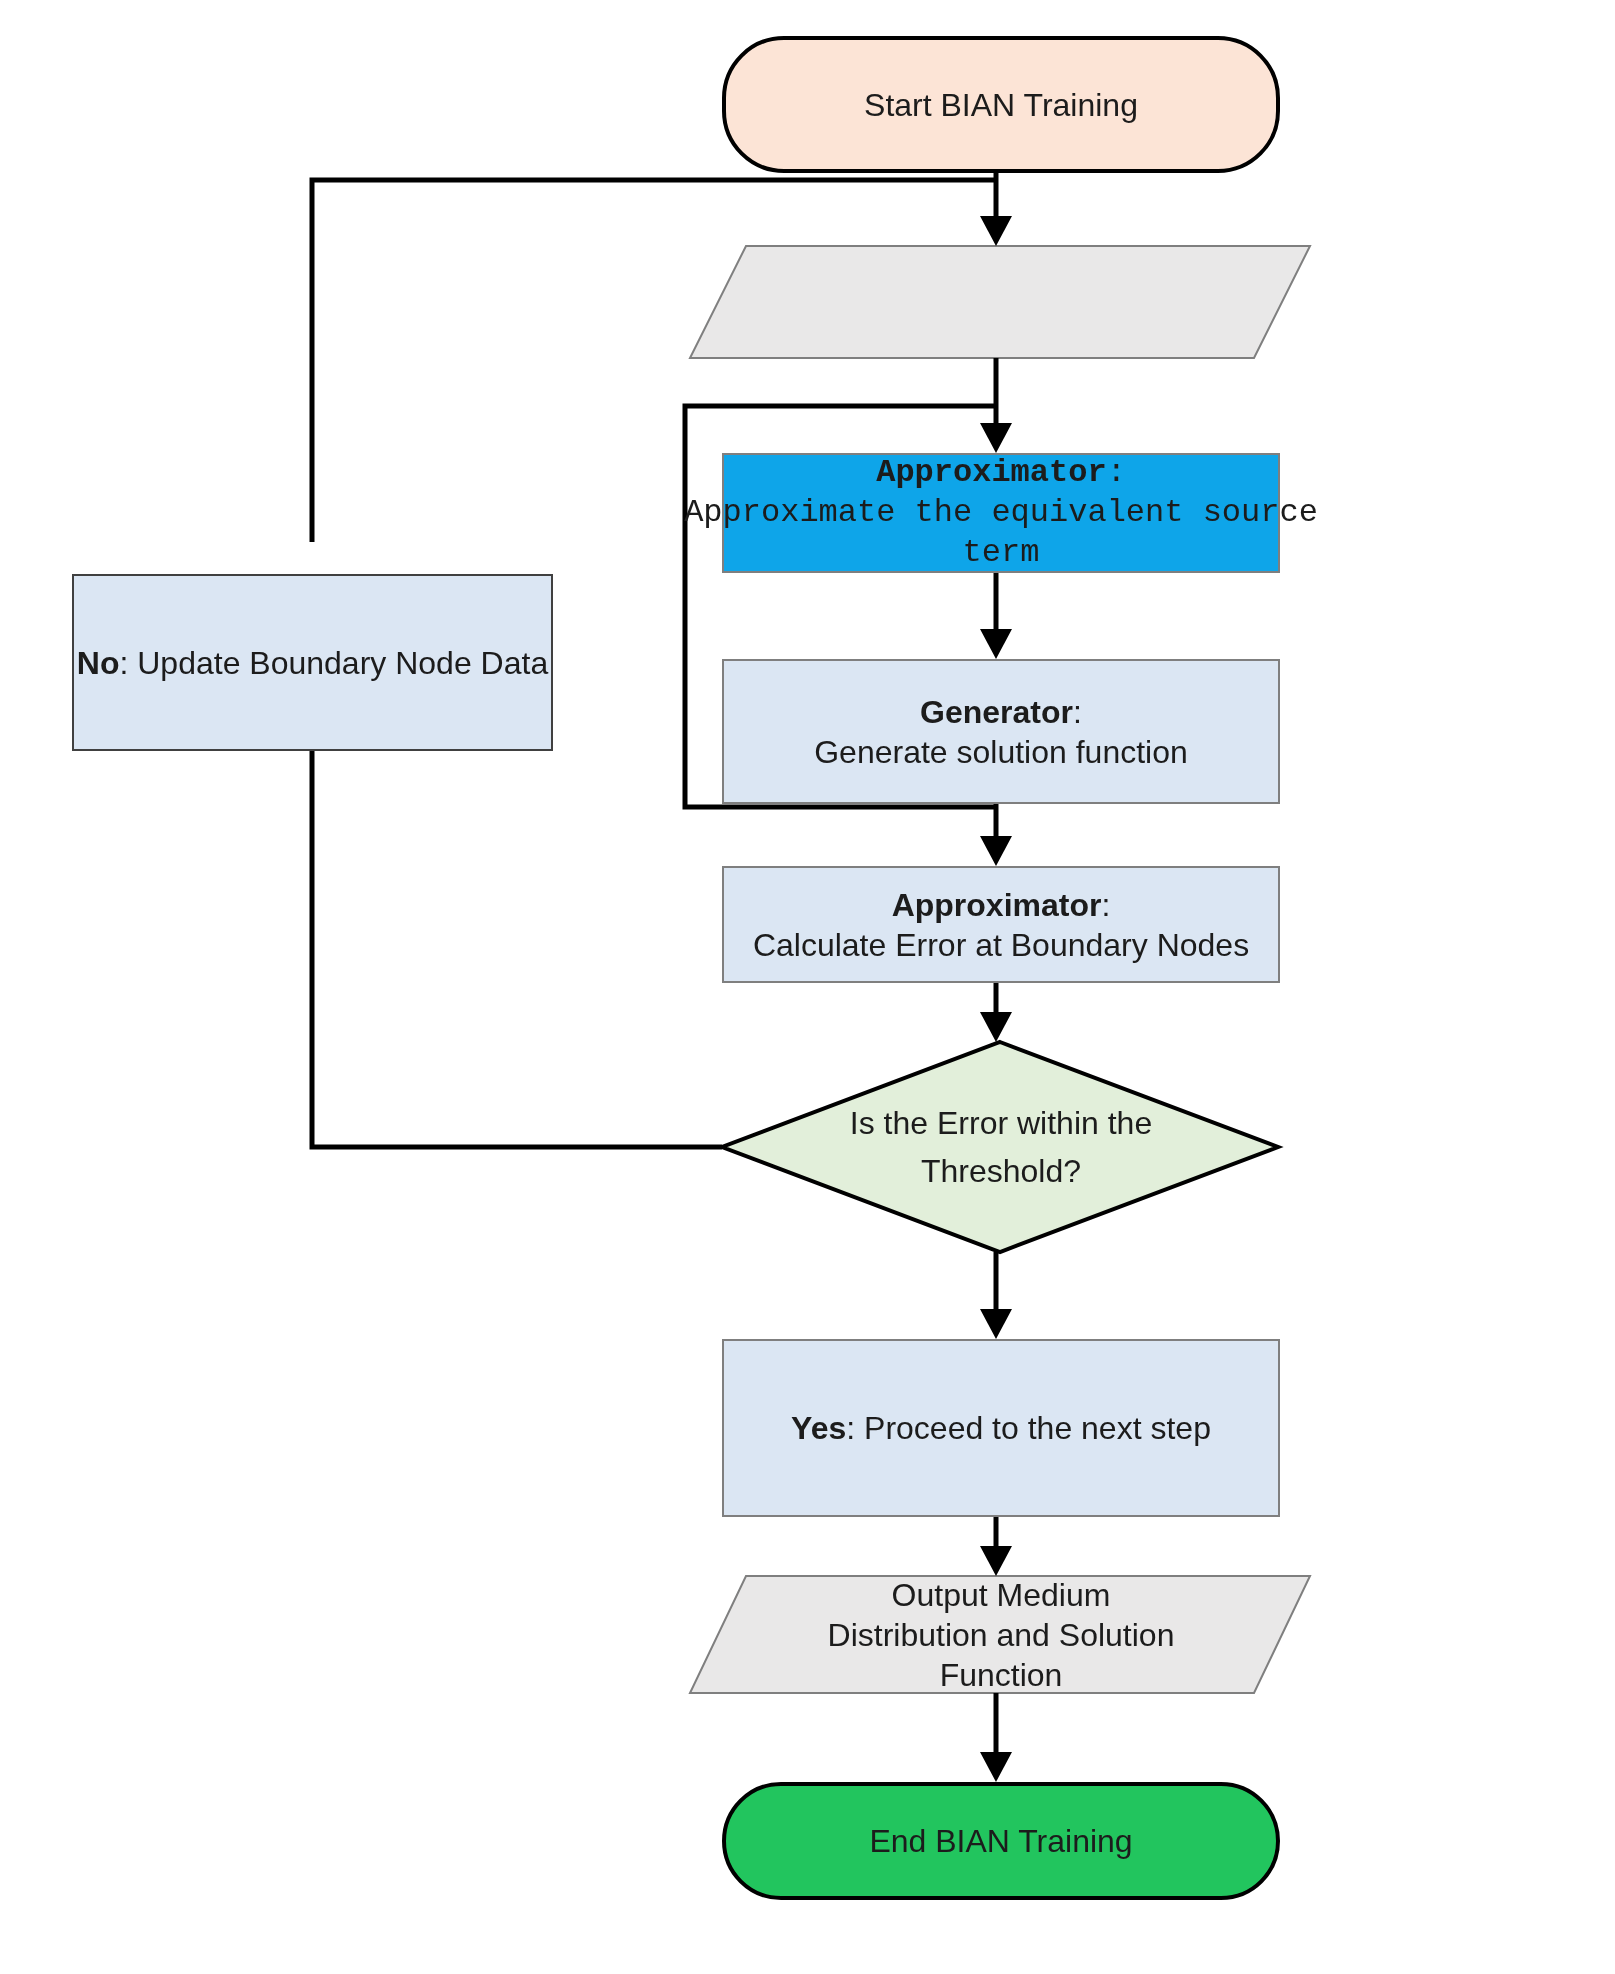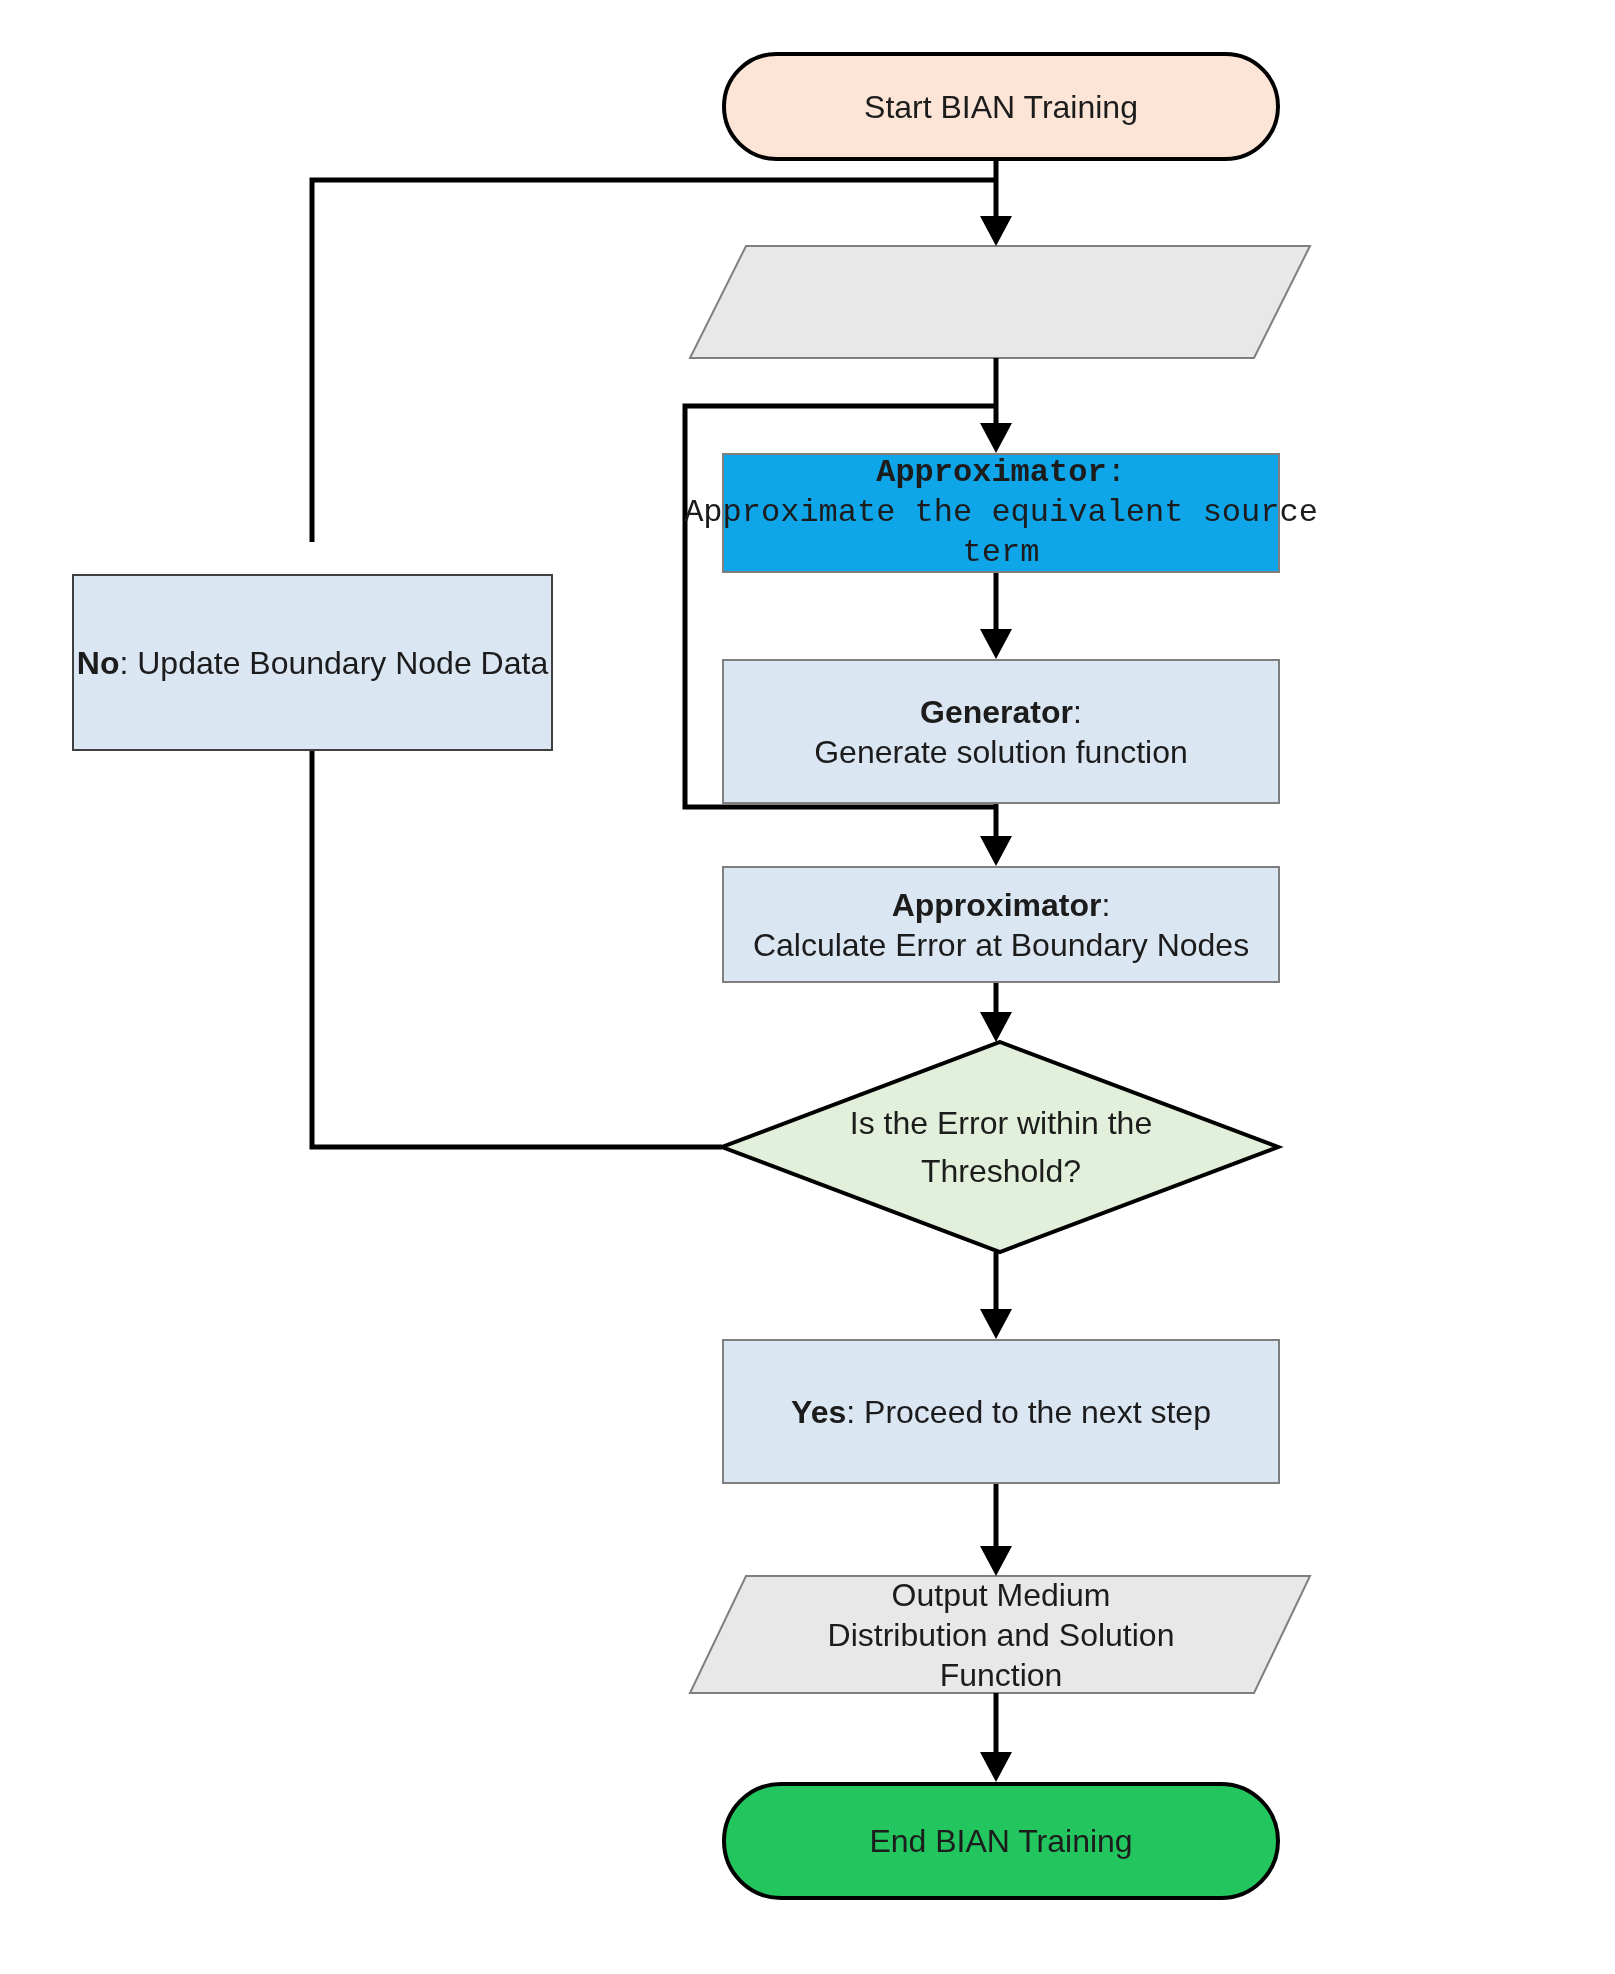--- a/index.html
+++ b/index.html
@@ -57,21 +57,21 @@
 
     <path d="M 312 542 L 312 180 L 996 180" fill="none" stroke-width="5" style="stroke: rgb(0, 0, 0);"></path>
 
     <path d="M 996 1484 L 996 1546" fill="none" stroke-width="5" style="stroke: rgb(0, 0, 0);"></path>
     <polygon points="996,1576 980,1546 1012,1546" style="fill: rgb(0, 0, 0);"></polygon>
 
     <path d="M 996 1693 L 996 1752" fill="none" stroke-width="5" style="stroke: rgb(0, 0, 0);"></path>
     <polygon points="996,1782 980,1752 1012,1752" style="fill: rgb(0, 0, 0);"></polygon>
   </svg>
 
-  <div class="node stadium" style="left: 722px; top: 52px; width: 558px; height: 109px; background-color: rgb(252, 228, 214);">
+  <div class="node stadium" style="left: 722px; top: 36px; width: 558px; height: 137px; background-color: rgb(252, 228, 214);">
     <span>Start BIAN Training</span>
   </div>
 
 
   <div class="node process" style="left: 722px; top: 453px; width: 558px; height: 120px; background-color: #0ea5e9; border-color: rgb(127, 127, 127); font-family: Liberation Mono, monospace;">
     <div class="stack">
       <div><span class="b">Approximator</span><span>:</span></div>
       <div>Approximate the equivalent source</div>
       <div>term</div>
     </div>
@@ -95,21 +95,21 @@
     <div class="stack">
       <div>Is the Error within the</div>
       <div>Threshold?</div>
     </div>
   </div>
 
   <div class="node nobox" style="left: 72px; top: 542px; width: 481px; height: 177px; background-color: rgb(219, 230, 243); margin-top: 32px;">
     <span><span class="b">No</span><span>: Update Boundary Node Data</span></span>
   </div>
 
-  <div class="node process" style="left: 722px; top: 1339px; width: 558px; height: 145px; background-color: rgb(219, 230, 243); border-color: rgb(127, 127, 127);">
+  <div class="node process" style="left: 722px; top: 1339px; width: 558px; height: 178px; background-color: rgb(219, 230, 243); border-color: rgb(127, 127, 127);">
     <span><span class="b">Yes</span><span>: Proceed to the next step</span></span>
   </div>
 
   <div class="node overlay" style="left:722px; top:1576px; width:558px; height:117px;">
     <div class="stack">
       <div>Output Medium</div>
       <div>Distribution and Solution</div>
       <div>Function</div>
     </div>
   </div>

